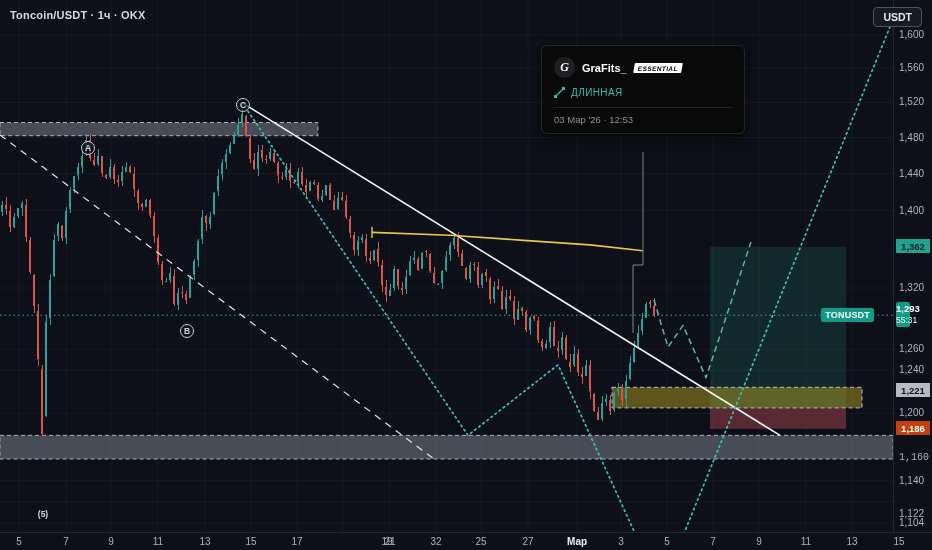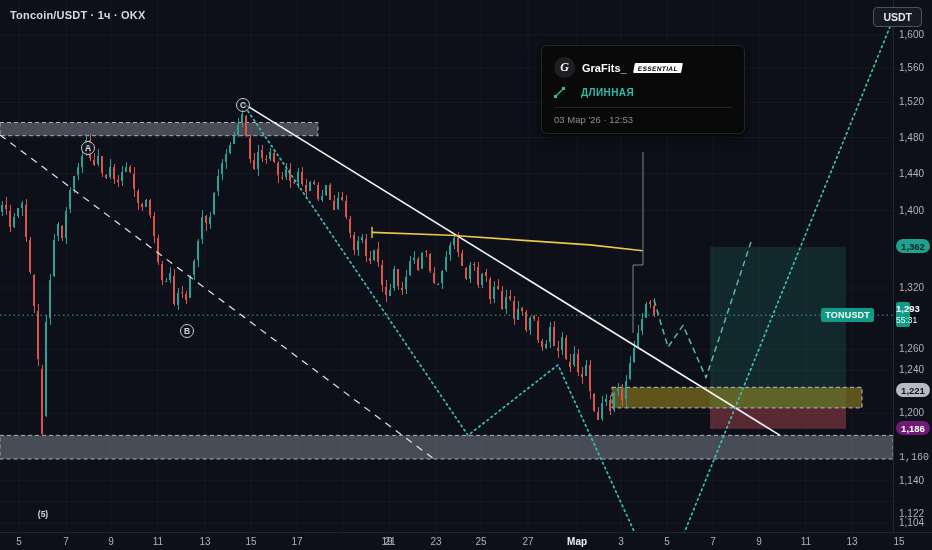--- a/index.html
+++ b/index.html
@@ -5,41 +5,41 @@
   html,body{margin:0;padding:0;background:#05070b;}
   #app{position:relative;width:932px;height:550px;background:#0d1019;overflow:hidden;
        font-family:"Liberation Sans","DejaVu Sans",sans-serif;color:#b2b5be;}
   #chart-svg{position:absolute;left:0;top:0;}
   .hdr-title{position:absolute;left:10px;top:9px;font-size:11px;font-weight:600;color:#d6dae2;letter-spacing:.2px;z-index:5;}
   .usdt-btn{position:absolute;right:10px;top:7px;z-index:6;background:#161a25;border:1px solid #4b5262;border-radius:4px;
             color:#e6e8ee;font-size:10.5px;font-weight:700;padding:3px 9px;cursor:pointer;}
   
   .price-axis{position:absolute;left:893px;top:0;width:39px;height:532px;border-left:1px solid #212633;background:#0d1019;z-index:4;}
   .ptick{position:absolute;left:5px;font-size:10px;color:#aeb2bc;white-space:nowrap;}
-  .pbadge{position:absolute;left:2px;width:34px;text-align:center;font-size:9.5px;font-weight:700;border-radius:7px;padding:1.5px 0;z-index:5;}
+  .pbadge{position:absolute;left:2px;width:34px;text-align:center;font-size:9.5px;font-weight:700;border-radius:0;padding:1.5px 0;z-index:5;}
   .last-badge{position:absolute;left:2px;width:14px;text-align:center;border-radius:2px;padding:1px 0;z-index:6;line-height:1.25;}
   .last-badge .lp{font-size:9.5px;font-weight:700;color:#fff;}
   .last-badge .cd{font-size:8.5px;color:#eafff9;}
   .sym-badge{position:absolute;text-align:center;font-size:9px;font-weight:700;color:#fff;border-radius:2px;
              padding:2px 4px;z-index:6;letter-spacing:.2px;}
   
   .time-axis{position:absolute;left:0;top:532px;width:932px;height:18px;border-top:1px solid #212633;background:#0d1019;z-index:4;}
   .ttick{position:absolute;top:3px;font-size:10px;color:#aeb2bc;transform:translateX(-50%);}
   .ttick.hl{color:#eef0f5;font-weight:700;}
   
   .idea-card{position:absolute;left:541px;top:45px;width:204px;background:#090909;border:1px solid #262626;
              border-radius:6px;z-index:7;box-shadow:0 4px 14px rgba(0,0,0,.6);padding:11px 12px 8px 12px;box-sizing:border-box;}
   .idea-head{display:flex;align-items:center;gap:7px;}
   .avatar{width:21px;height:21px;border-radius:50%;background:#1d1f22;display:flex;align-items:center;justify-content:center;
           color:#f3f3f3;font-size:12px;font-family:"Liberation Serif","DejaVu Serif",serif;font-style:italic;font-weight:700;}
   .uname{font-size:11px;font-weight:700;color:#ffffff;}
   .ess-badge{background:#ffffff;color:#000;font-size:6.5px;font-weight:800;padding:1.5px 4px;transform:skewX(-10deg);
              letter-spacing:.4px;border-radius:1px;}
   .idea-text{margin-top:9px;font-size:11.5px;font-weight:700;color:#fdfdfd;line-height:1.38;}
-  .idea-dir{margin-top:9px;display:flex;align-items:center;gap:16px;color:#2fbcab;font-size:10px;font-weight:700;letter-spacing:.4px;}
+  .idea-dir{margin-top:9px;display:flex;align-items:center;gap:6px;color:#2fbcab;font-size:10px;font-weight:400;letter-spacing:.4px;}
   .idea-div{margin-top:9px;border-top:1px solid #262626;}
   .idea-time{margin-top:6px;font-size:9.5px;color:#8d9097;}
 </style>
 </head>
 <body>
 
 <div id="app">
   <svg id="chart-svg" width="932" height="550">
       <defs>
         <clipPath id="plot-clip">
@@ -453,37 +453,37 @@
       <div class="ptick" style="top: 282px;">1,320</div>
       <div class="ptick" style="top: 343px;">1,260</div>
       <div class="ptick" style="top: 364px;">1,240</div>
       <div class="ptick" style="top: 407px;">1,200</div>
       <div class="ptick" style="top: 452px; font-family: Liberation Mono, monospace;">1,160</div>
       <div class="ptick" style="top: 475px;">1,140</div>
       <div class="ptick" style="top: 496px; margin-top: 12px;">1,122</div>
       <div class="ptick" style="top: 517px;">1,104</div>
       <div class="pbadge" style="top: 239px; background: rgb(33, 161, 143); color: rgb(6, 37, 31);">1,362</div>
       <div class="pbadge" style="top: 383px; background: rgb(183, 186, 195); color: rgb(18, 21, 28);">1,221</div>
-      <div class="pbadge" style="top: 421px; background: #701a75; color: rgb(255, 255, 255);">1,186</div>
+      <div class="pbadge" style="top: 421px; background: #c2410c; color: rgb(255, 255, 255);">1,186</div>
       <div class="last-badge" style="top: 302px; background: rgb(17, 154, 134);">
         <div class="lp">1,293</div>
         <div class="cd">55:31</div>
       </div>
     </div>
   <div class="time-axis" id="time-axis">
       <div class="ttick" style="left: 19px;">5</div>
       <div class="ttick" style="left: 66px;">7</div>
       <div class="ttick" style="left: 111px;">9</div>
       <div class="ttick" style="left: 158px;">11</div>
       <div class="ttick" style="left: 205px;">13</div>
       <div class="ttick" style="left: 251px;">15</div>
       <div class="ttick" style="left: 297px;">17</div>
       <div class="ttick" style="left: 343px; margin-left: 44px;">19</div>
       <div class="ttick" style="left: 390px;">21</div>
-      <div class="ttick" style="left: 436px;">23</div>
+      <div class="ttick" style="left: 436px;">32</div>
       <div class="ttick" style="left: 481px;">25</div>
       <div class="ttick" style="left: 528px;">27</div>
       <div class="ttick hl" style="left: 577px;">Мар</div>
       <div class="ttick" style="left: 621px;">3</div>
       <div class="ttick" style="left: 667px;">5</div>
       <div class="ttick" style="left: 713px;">7</div>
       <div class="ttick" style="left: 759px;">9</div>
       <div class="ttick" style="left: 806px;">11</div>
       <div class="ttick" style="left: 852px;">13</div>
       <div class="ttick" style="left: 899px;">15</div>

